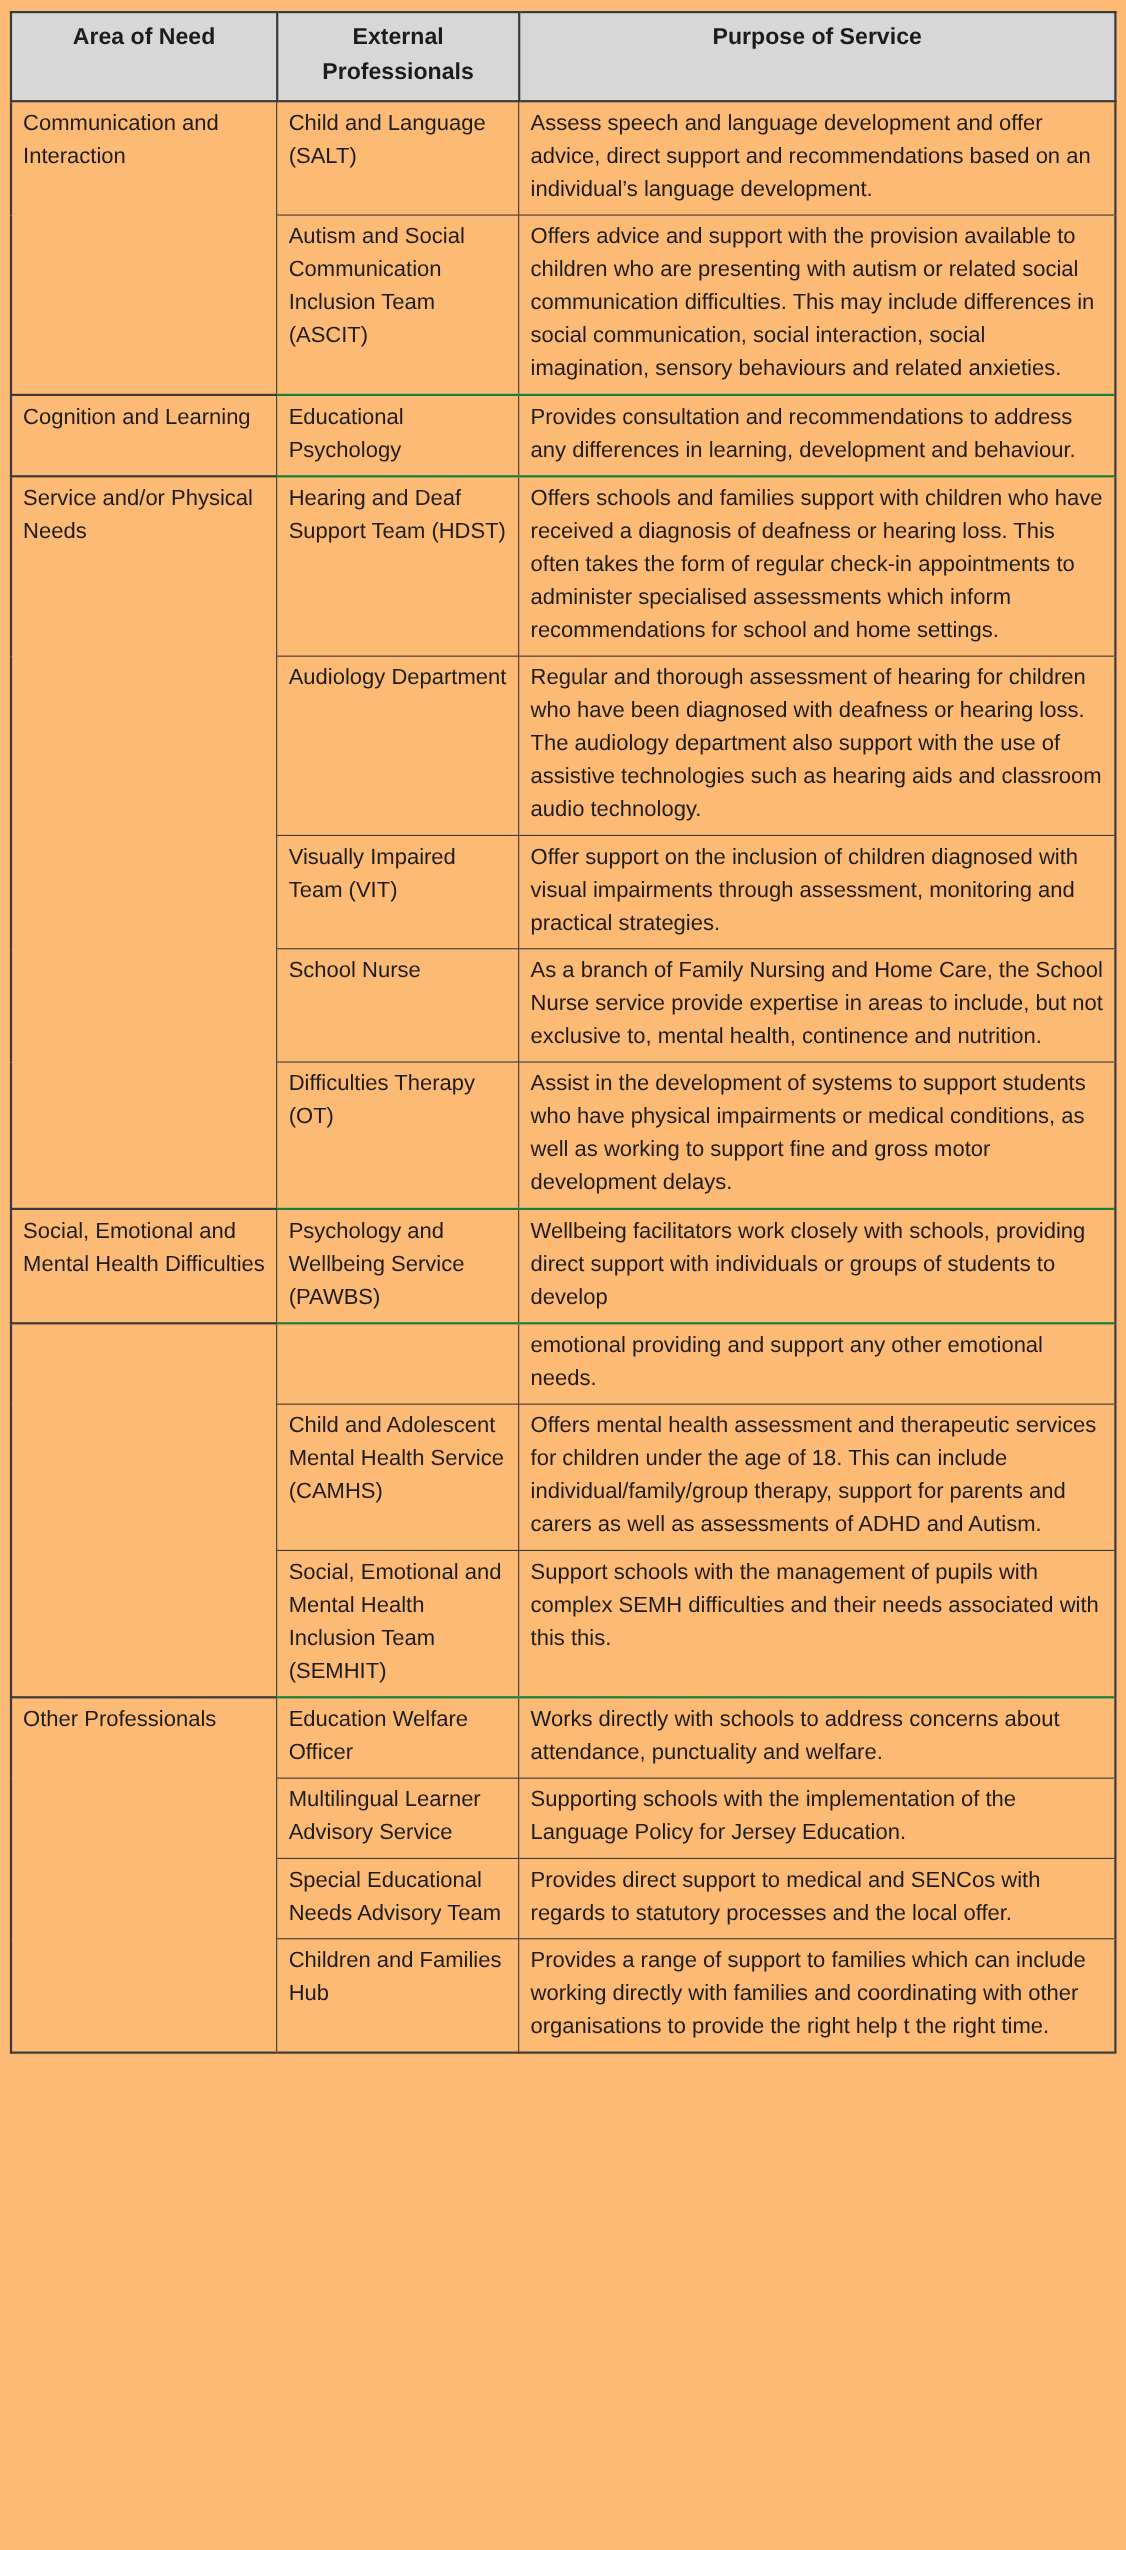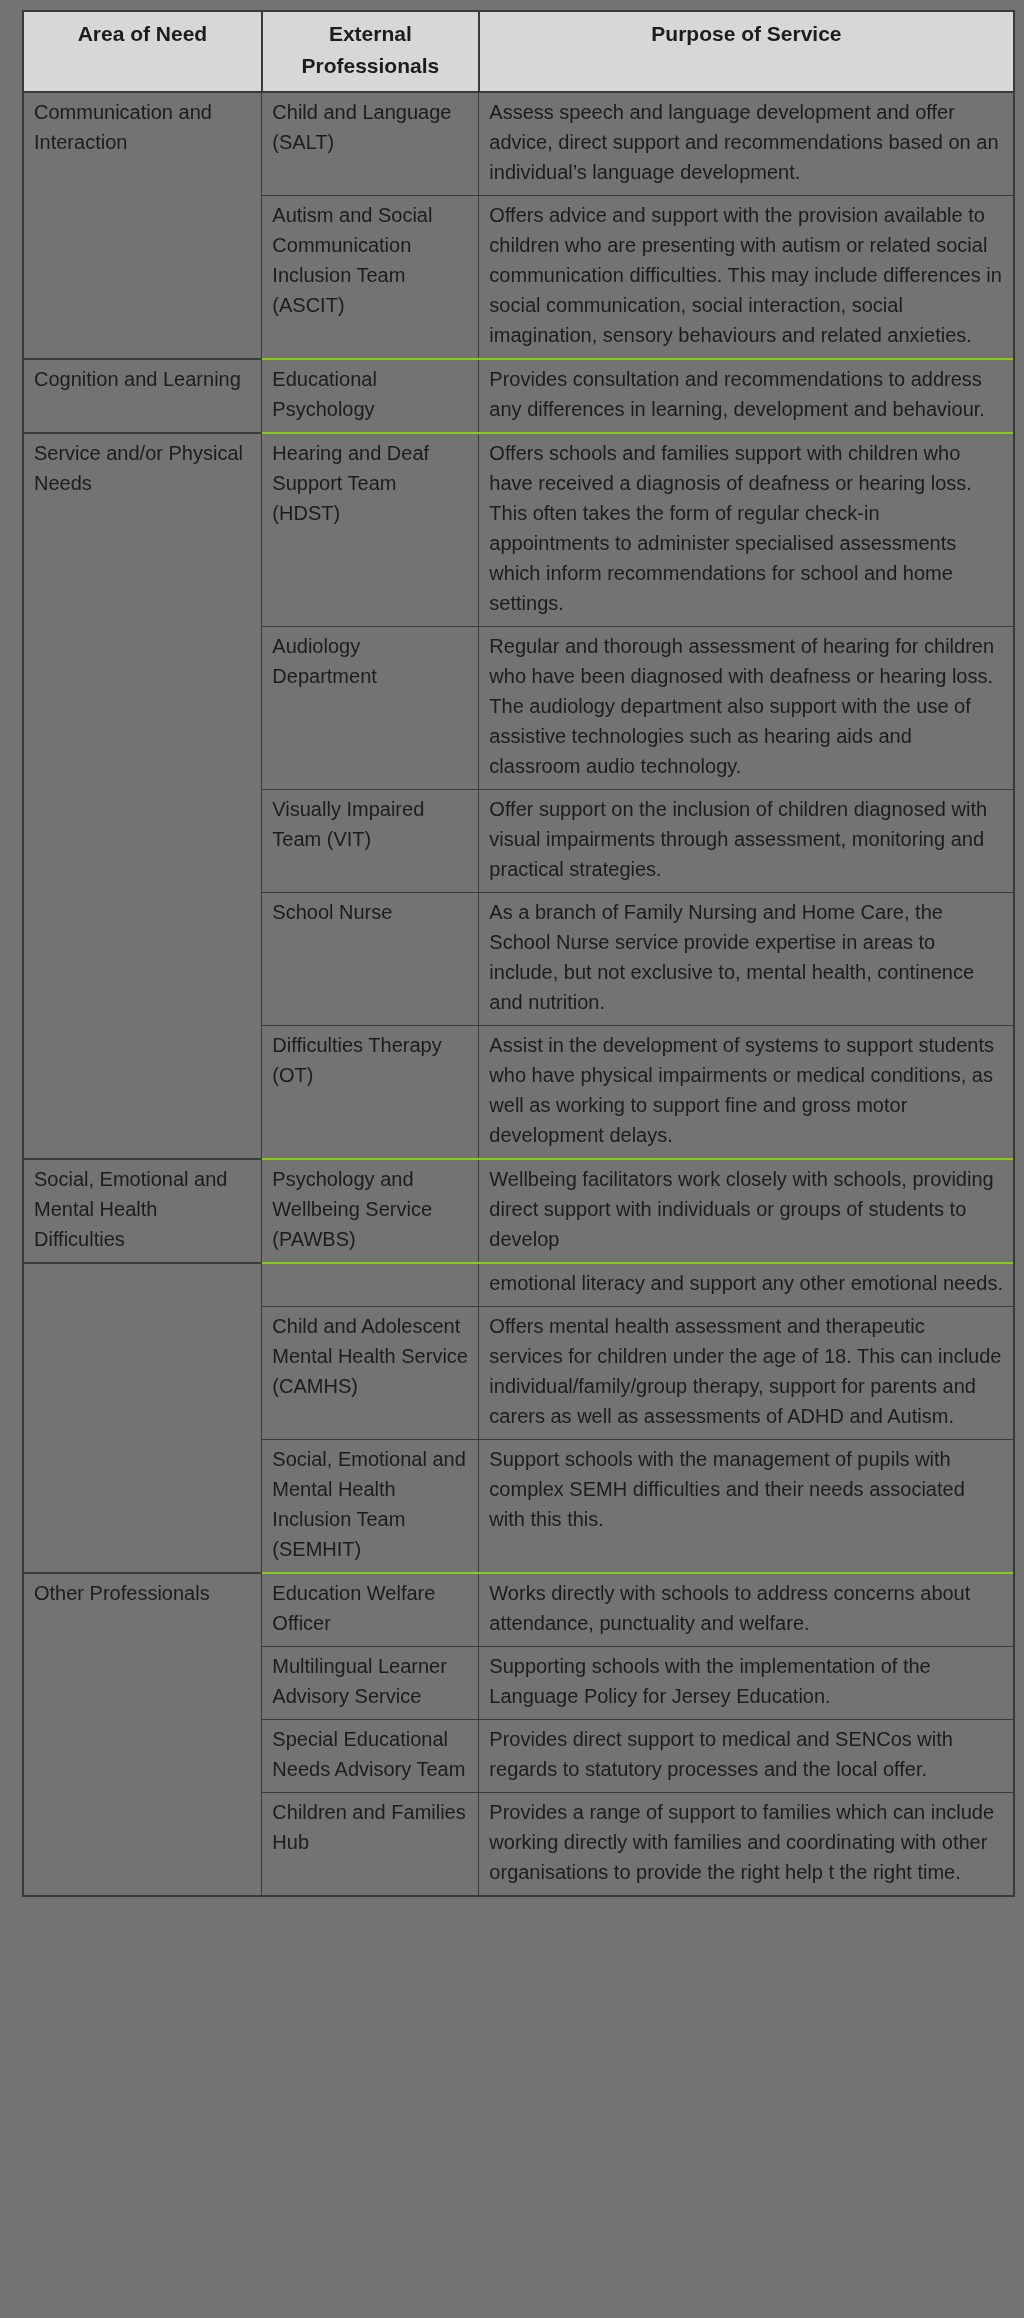--- a/index.html
+++ b/index.html
@@ -4,22 +4,22 @@
 <style>
   * { margin: 0; padding: 0; box-sizing: border-box; }
   html, body {
     background: #ffffff;
     font-family: "Liberation Sans", "DejaVu Sans", sans-serif;
     color: #1c1c1c;
   }
   .page {
     width: 1024px;
     min-height: 2318px;
-    padding: 10px 9px 12px 22px;
-    background: #737373;
+    padding: 10px 9px 12px 9px;
+    background: #fdba74;
   }
   table.needs-table {
     width: 100%;
     border-collapse: collapse;
     table-layout: fixed;
     border: 2px solid #3a3a3a;
   }
   col.c-area { width: 24.1%; }
   col.c-prof { width: 21.9%; }
   col.c-purpose { width: 54%; }
@@ -35,21 +35,21 @@
   }
   thead th {
     background: #d7d7d7;
     font-weight: bold;
     text-align: center;
     font-size: 21px;
     padding: 6px 8px 10px 8px;
     border: 2px solid #3a3a3a;
   }
   
-  tr.group-start td { border-top: 2px solid #84cc16; }
+  tr.group-start td { border-top: 2px solid #15803d; }
   td.area-cell { border-left: 2px solid #3a3a3a; border-bottom: 2px solid #3a3a3a; }
   td.purpose-cell { border-right: 2px solid #3a3a3a; }
 </style>
 </head>
 <body>
 
 <div class="page">
   <table class="needs-table">
     <colgroup>
       <col class="c-area">
@@ -105,21 +105,21 @@
 
       <tr class="group-start">
         <td class="area-cell">Social, Emotional and Mental Health Difficulties</td>
         <td class="prof-cell">Psychology and Wellbeing Service (PAWBS)</td>
         <td class="purpose-cell">Wellbeing facilitators work closely with schools, providing direct support with individuals or groups of students to develop</td>
       </tr>
 
       <tr class="group-start">
         <td class="area-cell" rowspan="3"></td>
         <td class="prof-cell"></td>
-        <td class="purpose-cell">emotional literacy and support any other emotional needs.</td>
+        <td class="purpose-cell">emotional providing and support any other emotional needs.</td>
       </tr>
       <tr>
         <td class="prof-cell">Child and Adolescent Mental Health Service (CAMHS)</td>
         <td class="purpose-cell">Offers mental health assessment and therapeutic services for children under the age of 18. This can include individual/family/group therapy, support for parents and carers as well as assessments of ADHD and Autism.</td>
       </tr>
       <tr>
         <td class="prof-cell">Social, Emotional and Mental Health Inclusion Team (SEMHIT)</td>
         <td class="purpose-cell">Support schools with the management of pupils with complex SEMH difficulties and their needs associated with this this.</td>
       </tr>
 

